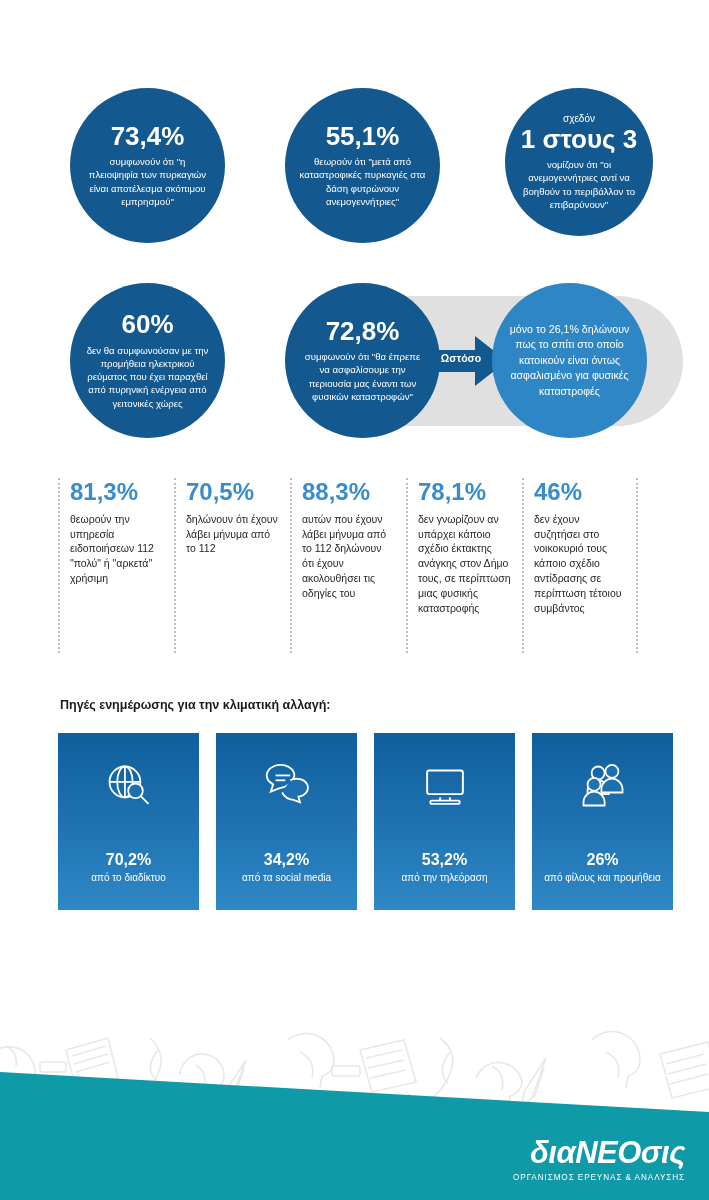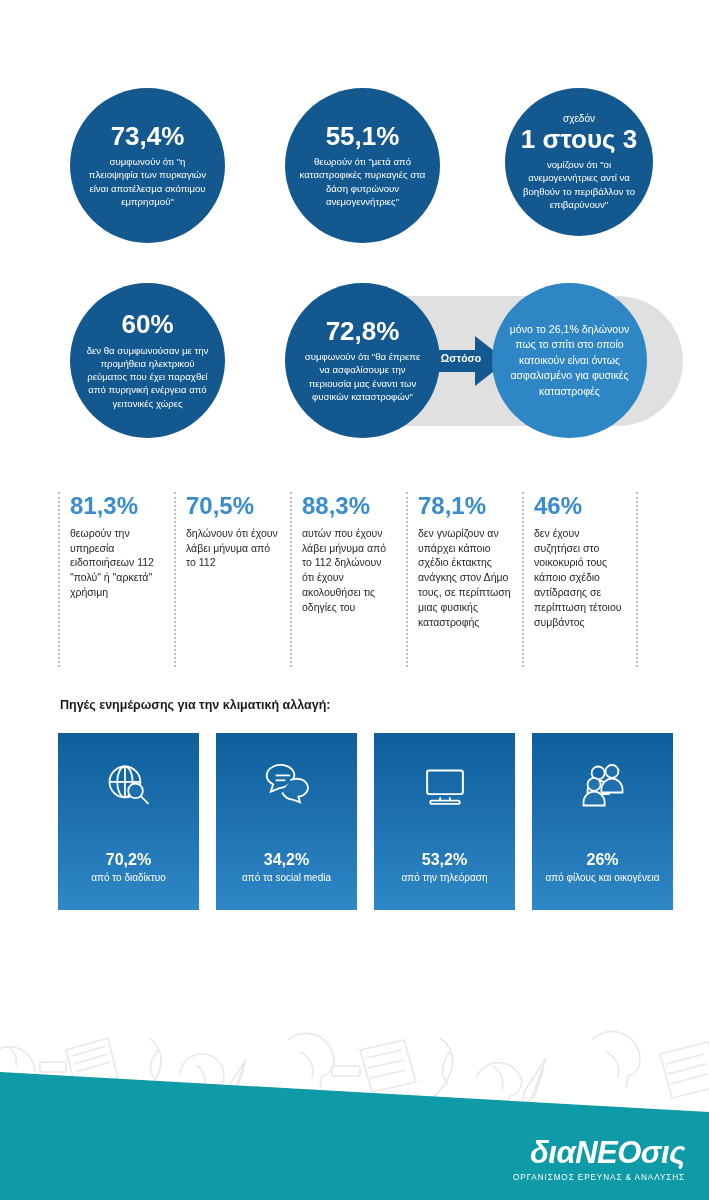--- a/index.html
+++ b/index.html
@@ -103,21 +103,21 @@
     font-size: 10.5px;
     font-weight: bold;
     color: #ffffff;
     z-index: 2;
   }
 
   
   #stats-row {
     position: absolute;
     left: 58px;
-    top: 492px;
+    top: 478px;
     width: 600px;
     height: 175px;
     display: flex;
   }
   .stat-col {
     position: relative;
     padding: 0 10px 0 10px;
     border-left: 2px dotted #bdbdbd;
   }
   .stat-col:last-child { border-right: 2px dotted #bdbdbd; }
@@ -327,21 +327,21 @@
     <div class="source-card">
       <svg class="card-icon" viewBox="0 0 64 64" fill="none" stroke="#ffffff" stroke-width="2.2">
         <circle cx="26" cy="16" r="8"></circle>
         <path d="M26 25 a13 13 0 0 0 -13 13 v4 h26 v-4 a13 13 0 0 0 -13 -13 Z"></path>
         <circle cx="43" cy="14" r="8" fill="#1d6fae"></circle>
         <path d="M43 23 a13 13 0 0 0 -13 13 v4 h26 v-4 a13 13 0 0 0 -13 -13 Z" fill="#1d6fae"></path>
         <circle cx="21" cy="30" r="8" fill="#2272b0"></circle>
         <path d="M21 39 a13 13 0 0 0 -13 13 v4 h26 v-4 a13 13 0 0 0 -13 -13 Z" fill="#2272b0"></path>
       </svg>
       <div class="card-value">26%</div>
-      <div class="card-label">από φίλους και οικογένεια</div>
+      <div class="card-label">από φίλους και προμήθεια</div>
     </div>
 
   </div>
 
   <div id="footer-art">
     <svg width="709" height="180" viewBox="0 0 709 180" fill="none" stroke="#e8e8e8" stroke-width="1.6">
       <g>
         <path d="M-10 35 a26 26 0 0 1 45 18 a14 14 0 0 1 -10 12 l-2 12"></path>
         <path d="M6 26 q12 6 10 20"></path>
         <path d="M30 60 l22 0"></path>

